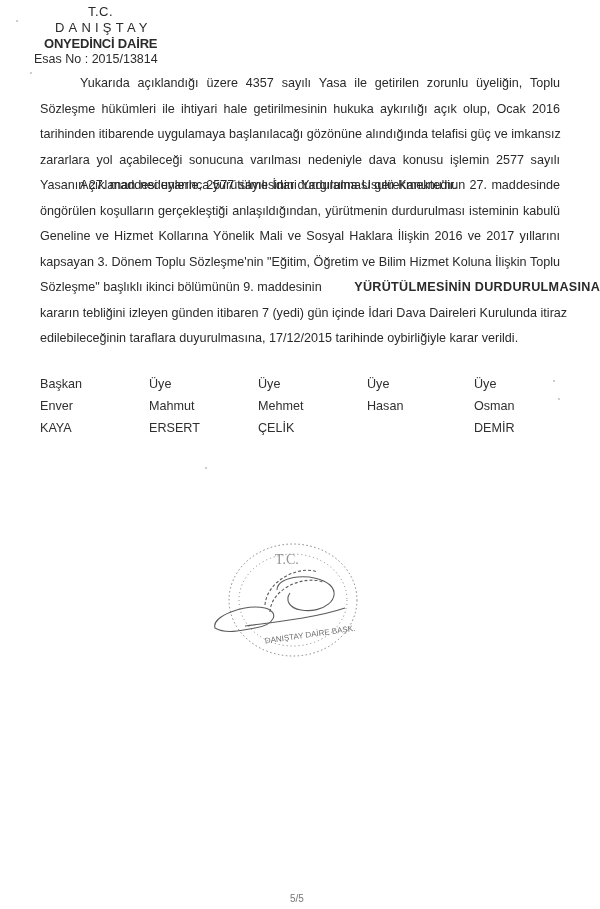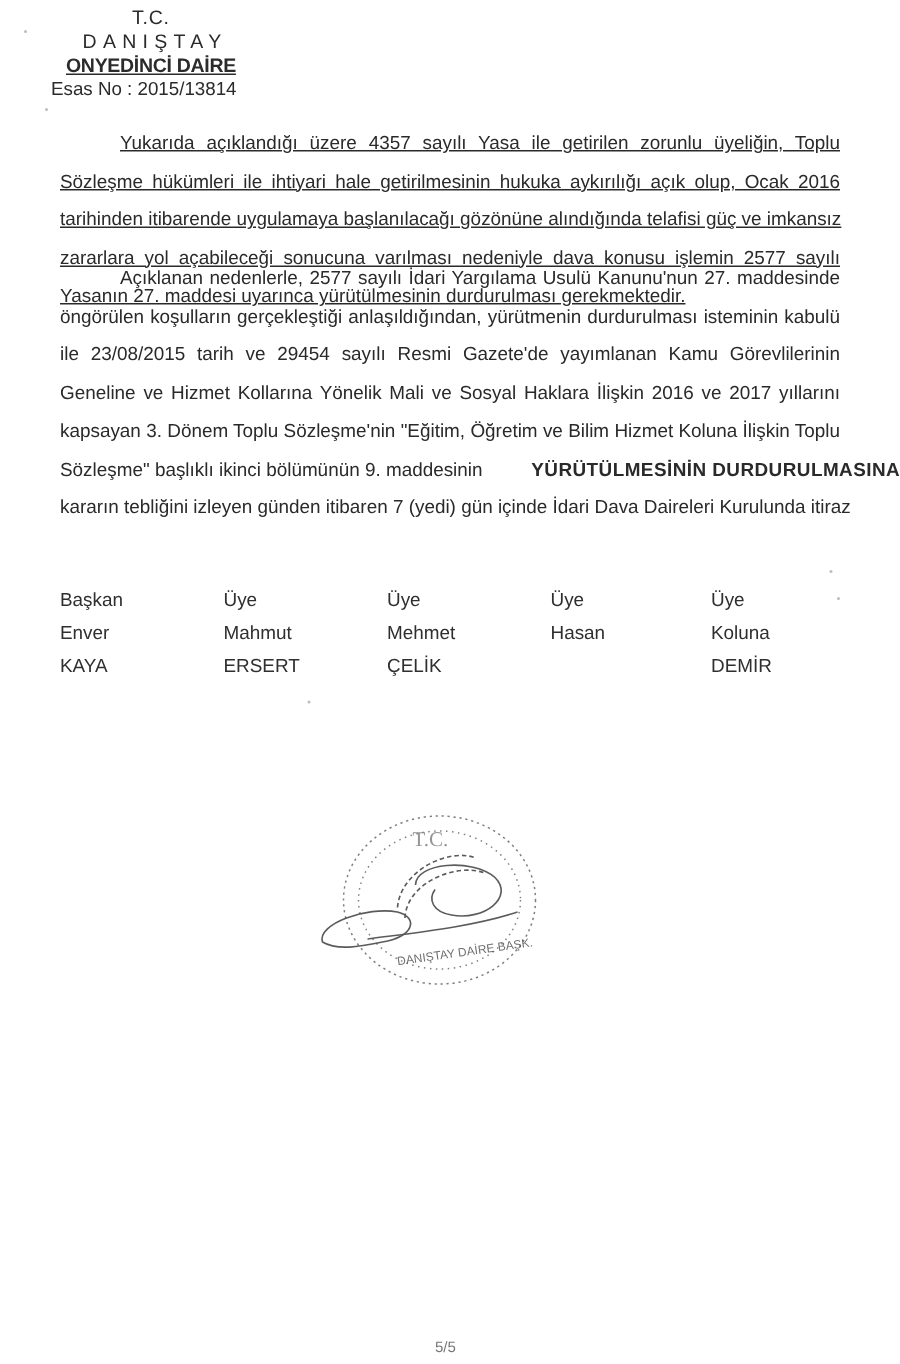--- a/index.html
+++ b/index.html
@@ -43,39 +43,38 @@
       white-space: nowrap;
       letter-spacing: 4.2px;
     }
     .header .chamber {
       position: absolute;
       left: 6px;
       top: 32px;
       white-space: nowrap;
       font-weight: bold;
       letter-spacing: -0.2px;
-      text-decoration: underline;
     }
     .header .esas {
       position: absolute;
       left: -4px;
       top: 48px;
       white-space: nowrap;
       font-size: 12.5px;
     }
     .body-text {
       position: absolute;
       left: 40px;
       width: 520px;
       font-size: 12.6px;
       line-height: 25.5px;
       text-align: justify;
       color: #2a2a2a;
     }
-    .para1 { top: 83px; text-decoration: underline; }
+    .para1 { top: 71px; }
     .para2 { top: 173px; }
     .line {
       display: block;
       text-align: justify;
       text-align-last: justify;
       white-space: nowrap;
       height: 25.5px;
     }
     .line.last {
       text-align-last: left;
@@ -93,21 +92,20 @@
       left: 40px;
       top: 373px;
       width: 540px;
       font-size: 12.6px;
       color: #2f2f2f;
     }
     .sig-col {
       position: absolute;
       top: 0;
       width: 100px;
-      margin-top: 16px;
     }
     .sig-col div {
       height: 22px;
       line-height: 22px;
       white-space: nowrap;
     }
     .stamp {
       position: absolute;
       left: 205px;
       top: 530px;
@@ -145,25 +143,25 @@
     <span class="line first">Yukarıda açıklandığı üzere 4357 sayılı Yasa ile getirilen zorunlu üyeliğin, Toplu</span>
     <span class="line">Sözleşme hükümleri ile ihtiyari hale getirilmesinin hukuka aykırılığı açık olup, Ocak 2016</span>
     <span class="line">tarihinden itibarende uygulamaya başlanılacağı gözönüne alındığında telafisi güç ve imkansız</span>
     <span class="line">zararlara yol açabileceği sonucuna varılması nedeniyle dava konusu işlemin 2577 sayılı</span>
     <span class="line last">Yasanın 27. maddesi uyarınca yürütülmesinin durdurulması gerekmektedir.</span>
   </div>
 
   <div class="body-text para2">
     <span class="line first">Açıklanan nedenlerle, 2577 sayılı İdari Yargılama Usulü Kanunu'nun 27. maddesinde</span>
     <span class="line">öngörülen koşulların gerçekleştiği anlaşıldığından, yürütmenin durdurulması isteminin kabulü</span>
-    <span class="line">ile 23/08/2015 tarih ve 29454 sayılı Resmi Gazete'de yayımlanan Kamu Görevlilerinin</span>
     <span class="line">Geneline ve Hizmet Kollarına Yönelik Mali ve Sosyal Haklara İlişkin 2016 ve 2017 yıllarını</span>
     <span class="line">kapsayan 3. Dönem Toplu Sözleşme'nin "Eğitim, Öğretim ve Bilim Hizmet Koluna İlişkin Toplu</span>
     <span class="line"><span>Sözleşme" başlıklı ikinci bölümünün 9. maddesinin</span> <span class="strong-caps">YÜRÜTÜLMESİNİN DURDURULMASINA,</span></span>
     <span class="line">kararın tebliğini izleyen günden itibaren 7 (yedi) gün içinde İdari Dava Daireleri Kurulunda itiraz</span>
+    <span class="line last">edilebileceğinin taraflara duyurulmasına, 17/12/2015 tarihinde oybirliğiyle karar verildi.</span>
   </div>
 
   <div class="signatures">
     <div class="sig-col" style="left:0px;">
       <div>Başkan</div>
       <div>Enver</div>
       <div>KAYA</div>
     </div>
     <div class="sig-col" style="left:109px;">
       <div>Üye</div>
@@ -174,21 +172,21 @@
       <div>Üye</div>
       <div>Mehmet</div>
       <div>ÇELİK</div>
     </div>
     <div class="sig-col" style="left:327px;">
       <div>Üye</div>
       <div>Hasan</div>
     </div>
     <div class="sig-col" style="left:434px;">
       <div>Üye</div>
-      <div>Koluna</div>
+      <div>Osman</div>
       <div>DEMİR</div>
     </div>
   </div>
 
   <div class="stamp">
     <svg width="170" height="130" viewBox="0 0 170 130" xmlns="http://www.w3.org/2000/svg">
       <g fill="none" stroke="#6a6a6a" stroke-width="1" stroke-dasharray="1.5 2.5" opacity="0.85">
         <ellipse cx="88" cy="70" rx="64" ry="56"></ellipse>
         <ellipse cx="88" cy="70" rx="54" ry="46" stroke-dasharray="1 3"></ellipse>
       </g>

